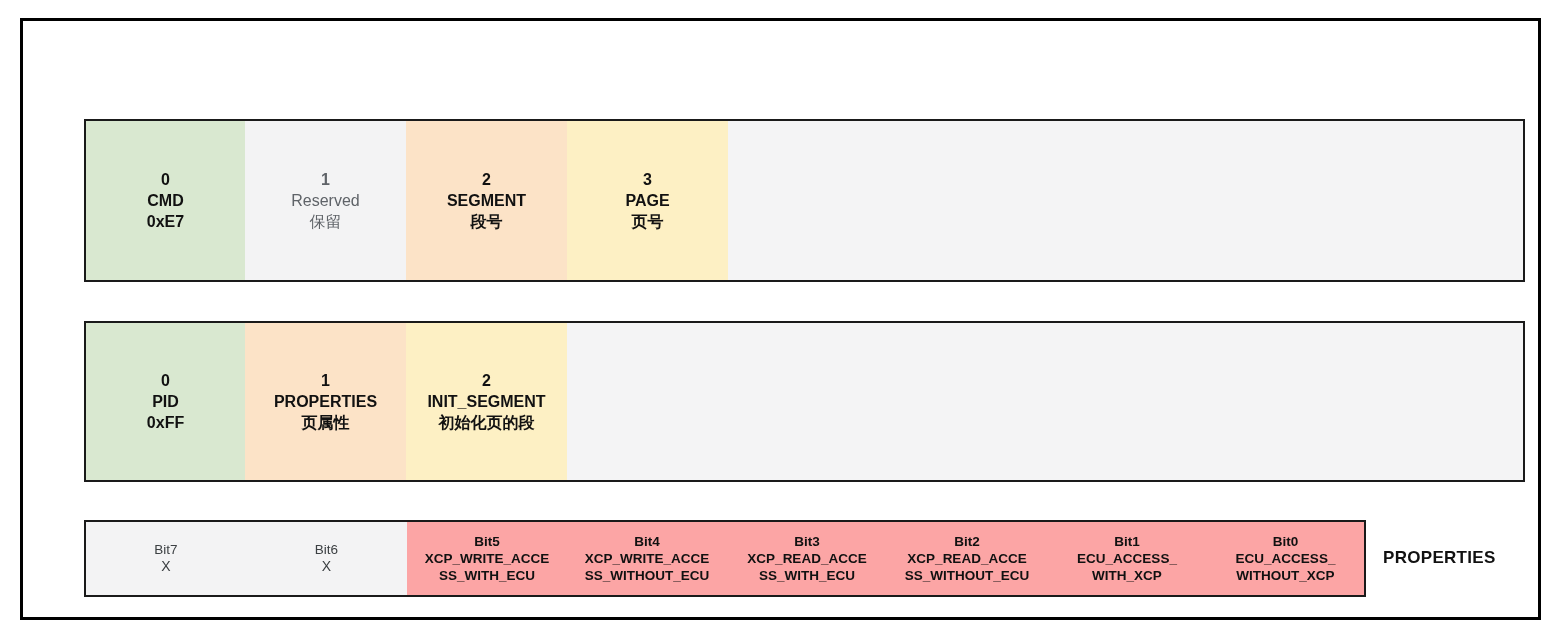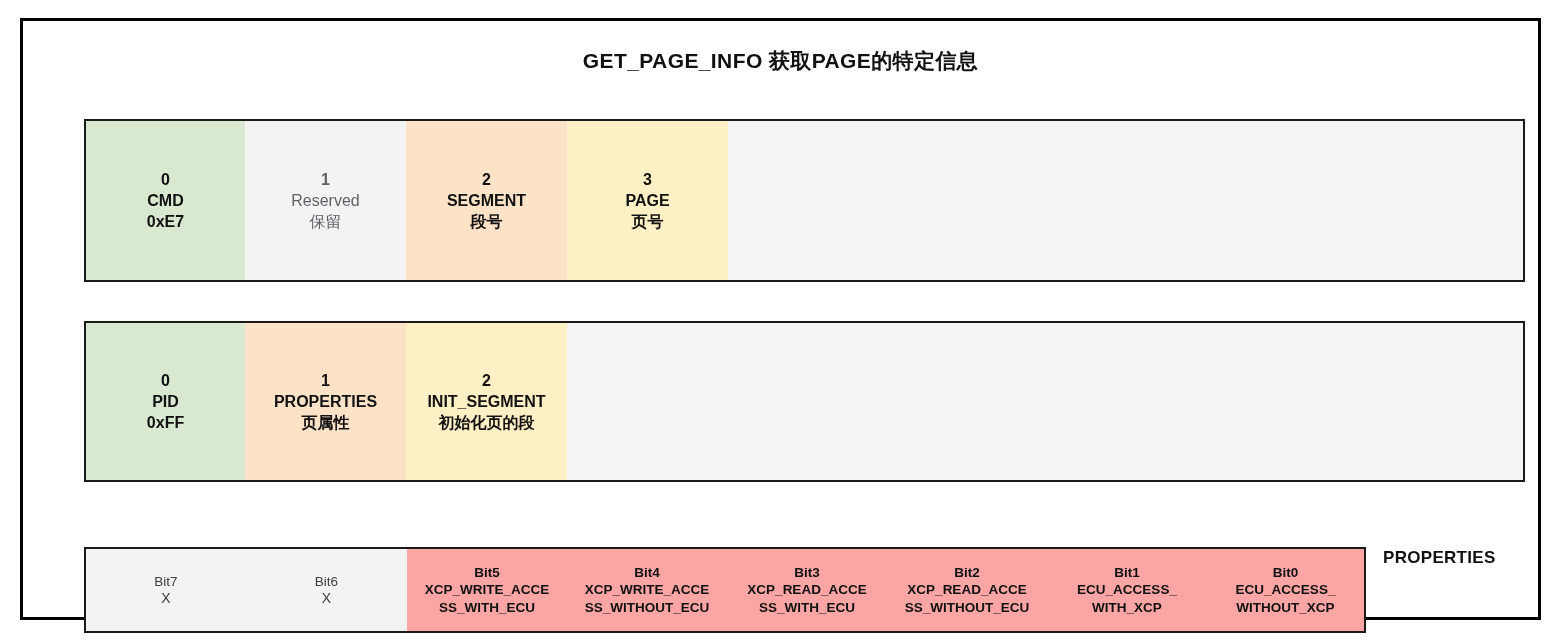--- a/index.html
+++ b/index.html
@@ -52,23 +52,22 @@
     box-sizing: border-box;
     border: 2px solid #1a1a1a;
     display: flex;
     flex-direction: row;
     background: #f4f4f5;
     overflow: hidden;
   }
   .packet.row1 { left: 61px; top: 98px;  width: 1441px; height: 163px; }
   .packet.row2 { left: 61px; top: 300px; width: 1441px; height: 161px; }
   .packet.bits {
-    left: 61px; top: 499px; width: 1282px; height: 86px;
+    left: 61px; top: 499px; width: 1282px; height: 77px;
     border: 2px solid #1a1a1a;
-    margin-top: 27px;
   }
 
   .cell {
     box-sizing: border-box;
     display: flex;
     flex-direction: column;
     align-items: center;
     justify-content: center;
     text-align: center;
     line-height: 1.32;
@@ -120,21 +119,20 @@
     letter-spacing: 0.3px;
     white-space: nowrap;
   }
 </style>
 </head>
 <body>
 
 <div class="page">
   <div class="outer-frame">
 
-    <div class="title">GET_PAGE_INFO  获取PAGE的特定信息</div>
 
     <div class="packet row1">
       <div class="cell c-green" style="width:159px">
         <span class="ln idx">0</span>
         <span class="ln">CMD</span>
         <span class="ln">0xE7</span>
       </div>
       <div class="cell c-gray muted" style="width:161px">
         <span class="ln idx">1</span>
         <span class="ln">Reserved</span>

